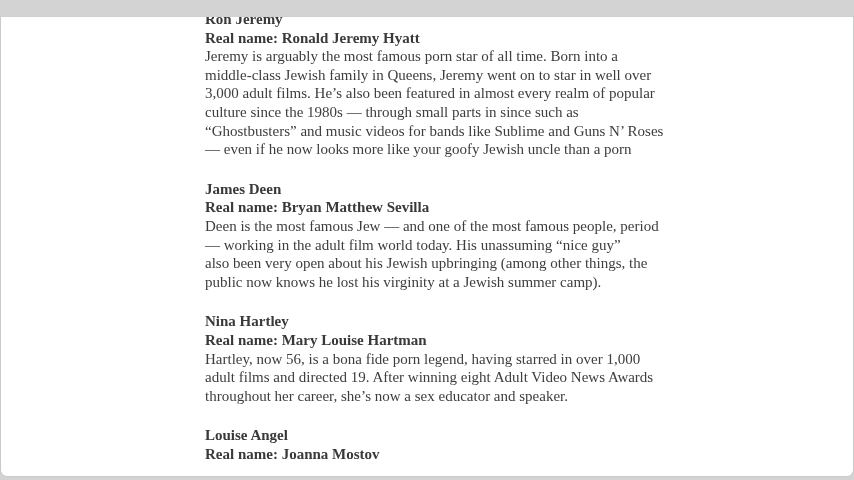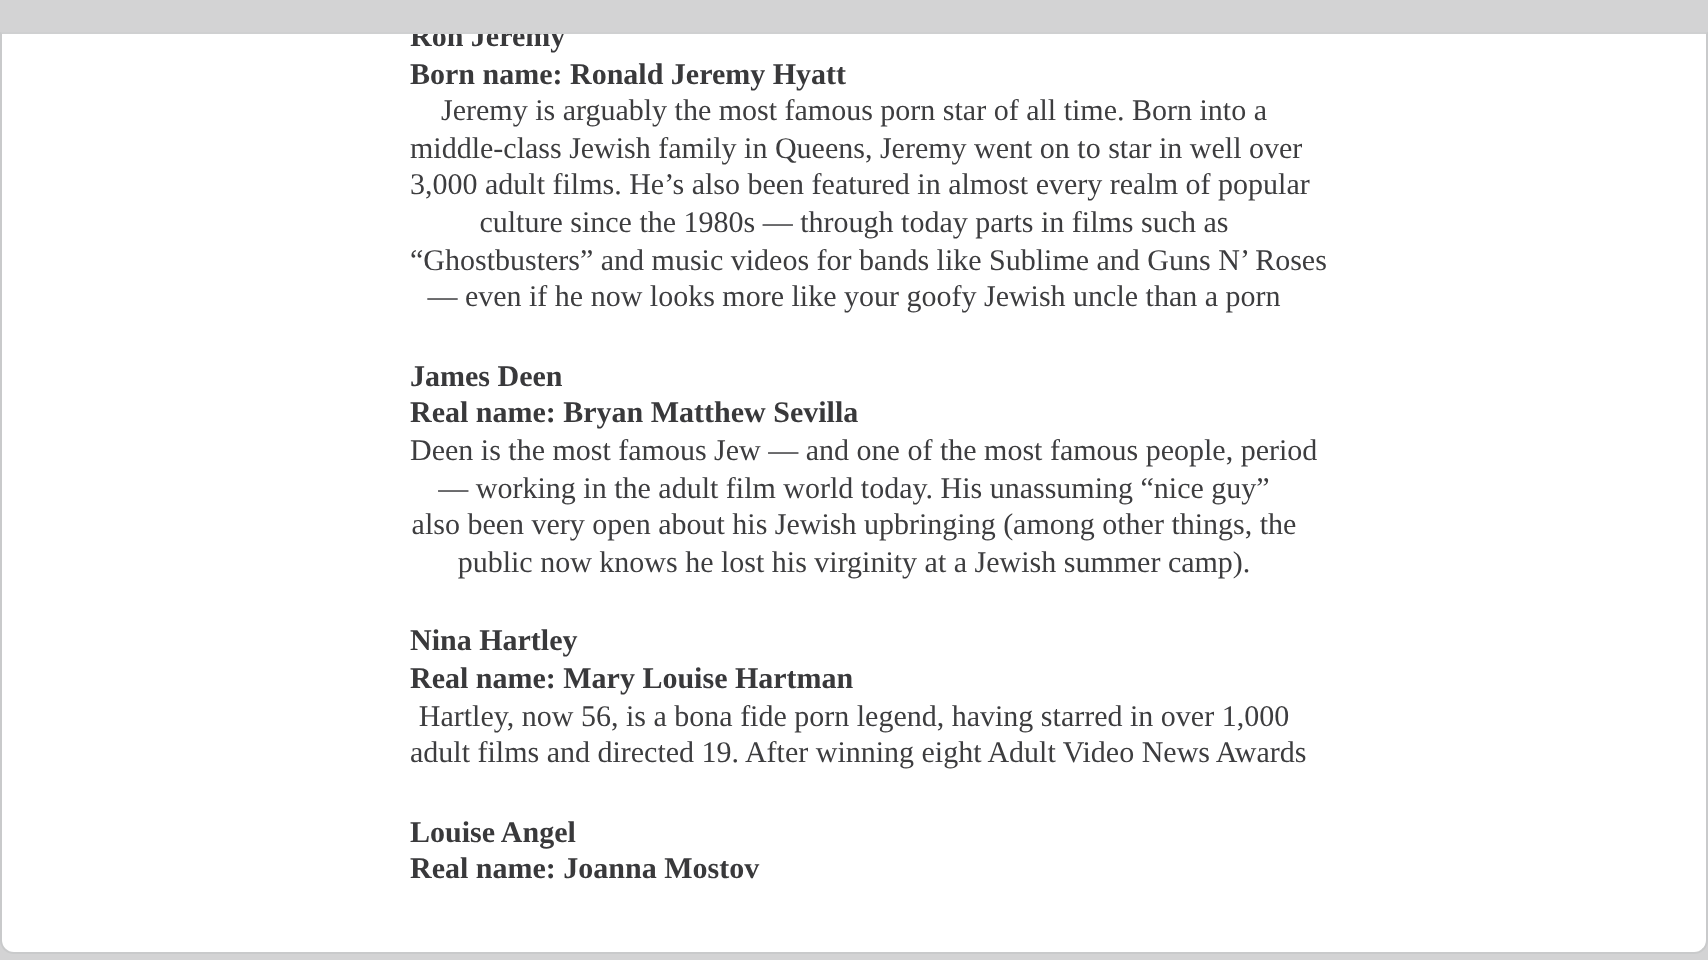--- a/index.html
+++ b/index.html
@@ -40,36 +40,35 @@
   .entry-name,
   .entry-real {
     margin: 0;
     font-size: 15px;
     font-weight: bold;
     color: #39393b;
     white-space: nowrap;
   }
   .entry-line {
     white-space: nowrap;
-    text-align: center;
   }
 </style>
 </head>
 <body>
 
 <div class="card">
   <main class="article" id="article">
   <section class="entry">
     <div class="entry-name">Ron Jeremy</div>
-    <div class="entry-real">Born name: Ronald Jeremy Hyatt</div>
+    <div class="entry-real">Real name: Ronald Jeremy Hyatt</div>
     <div class="entry-body">
           <div class="entry-line">Jeremy is arguably the most famous porn star of all time. Born into a</div>
           <div class="entry-line">middle-class Jewish family in Queens, Jeremy went on to star in well over</div>
           <div class="entry-line">3,000 adult films. He’s also been featured in almost every realm of popular</div>
-          <div class="entry-line">culture since the 1980s — through today parts in films such as</div>
+          <div class="entry-line">culture since the 1980s — through small parts in since such as</div>
           <div class="entry-line">“Ghostbusters” and music videos for bands like Sublime and Guns N’ Roses</div>
           <div class="entry-line">— even if he now looks more like your goofy Jewish uncle than a porn</div>
         </div>
   </section>
 
   <section class="entry">
     <div class="entry-name">James Deen</div>
     <div class="entry-real">Real name: Bryan Matthew Sevilla</div>
     <div class="entry-body">
           <div class="entry-line">Deen is the most famous Jew — and one of the most famous people, period</div>
@@ -78,20 +77,21 @@
           <div class="entry-line">public now knows he lost his virginity at a Jewish summer camp).</div>
         </div>
   </section>
 
   <section class="entry">
     <div class="entry-name">Nina Hartley</div>
     <div class="entry-real">Real name: Mary Louise Hartman</div>
     <div class="entry-body">
           <div class="entry-line">Hartley, now 56, is a bona fide porn legend, having starred in over 1,000</div>
           <div class="entry-line">adult films and directed 19. After winning eight Adult Video News Awards</div>
+          <div class="entry-line">throughout her career, she’s now a sex educator and speaker.</div>
         </div>
   </section>
 
   <section class="entry">
     <div class="entry-name">Louise Angel</div>
     <div class="entry-real">Real name: Joanna Mostov</div>
     <div class="entry-body"></div>
   </section>
 </main>
 </div>

